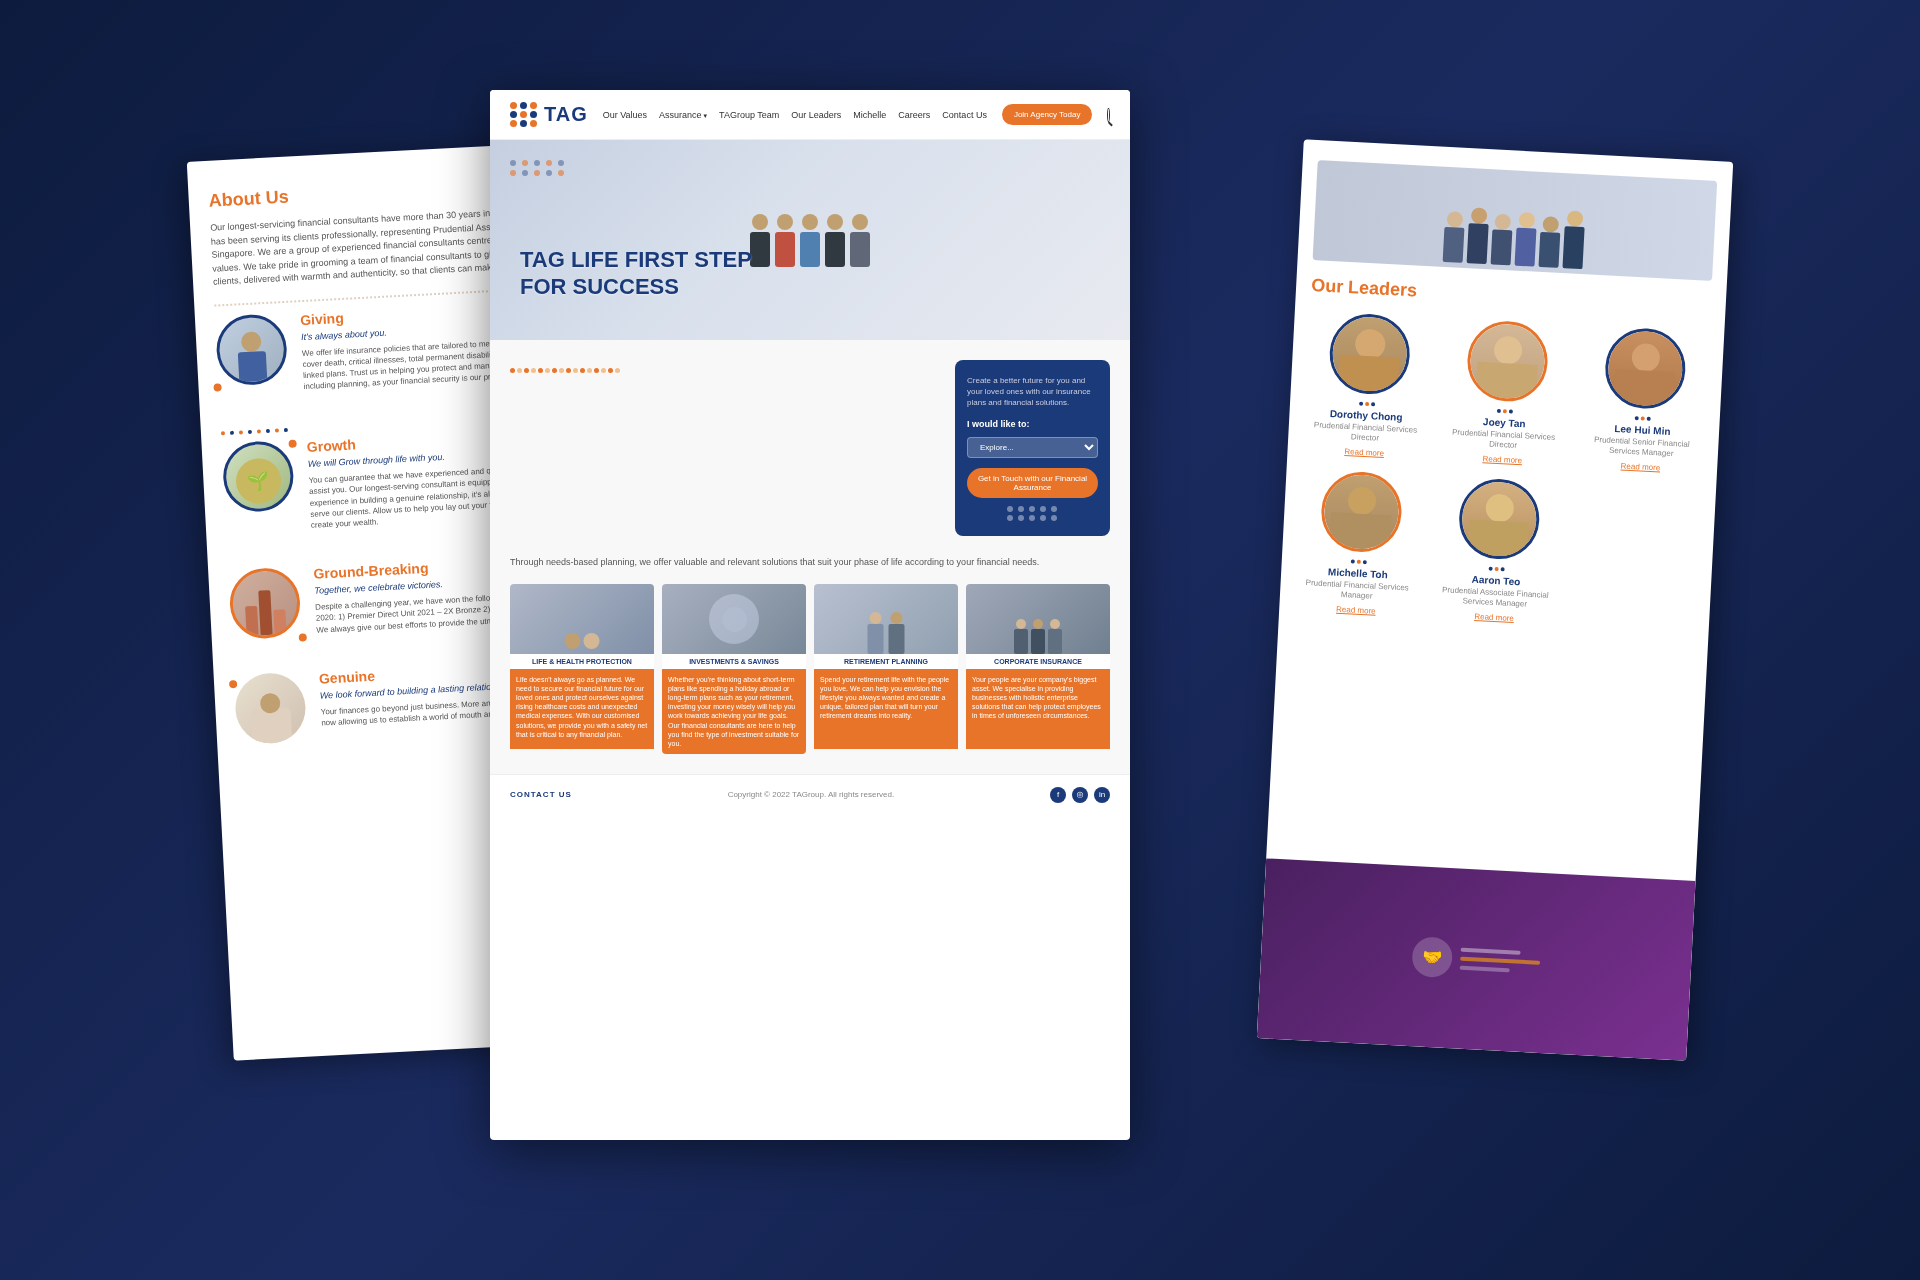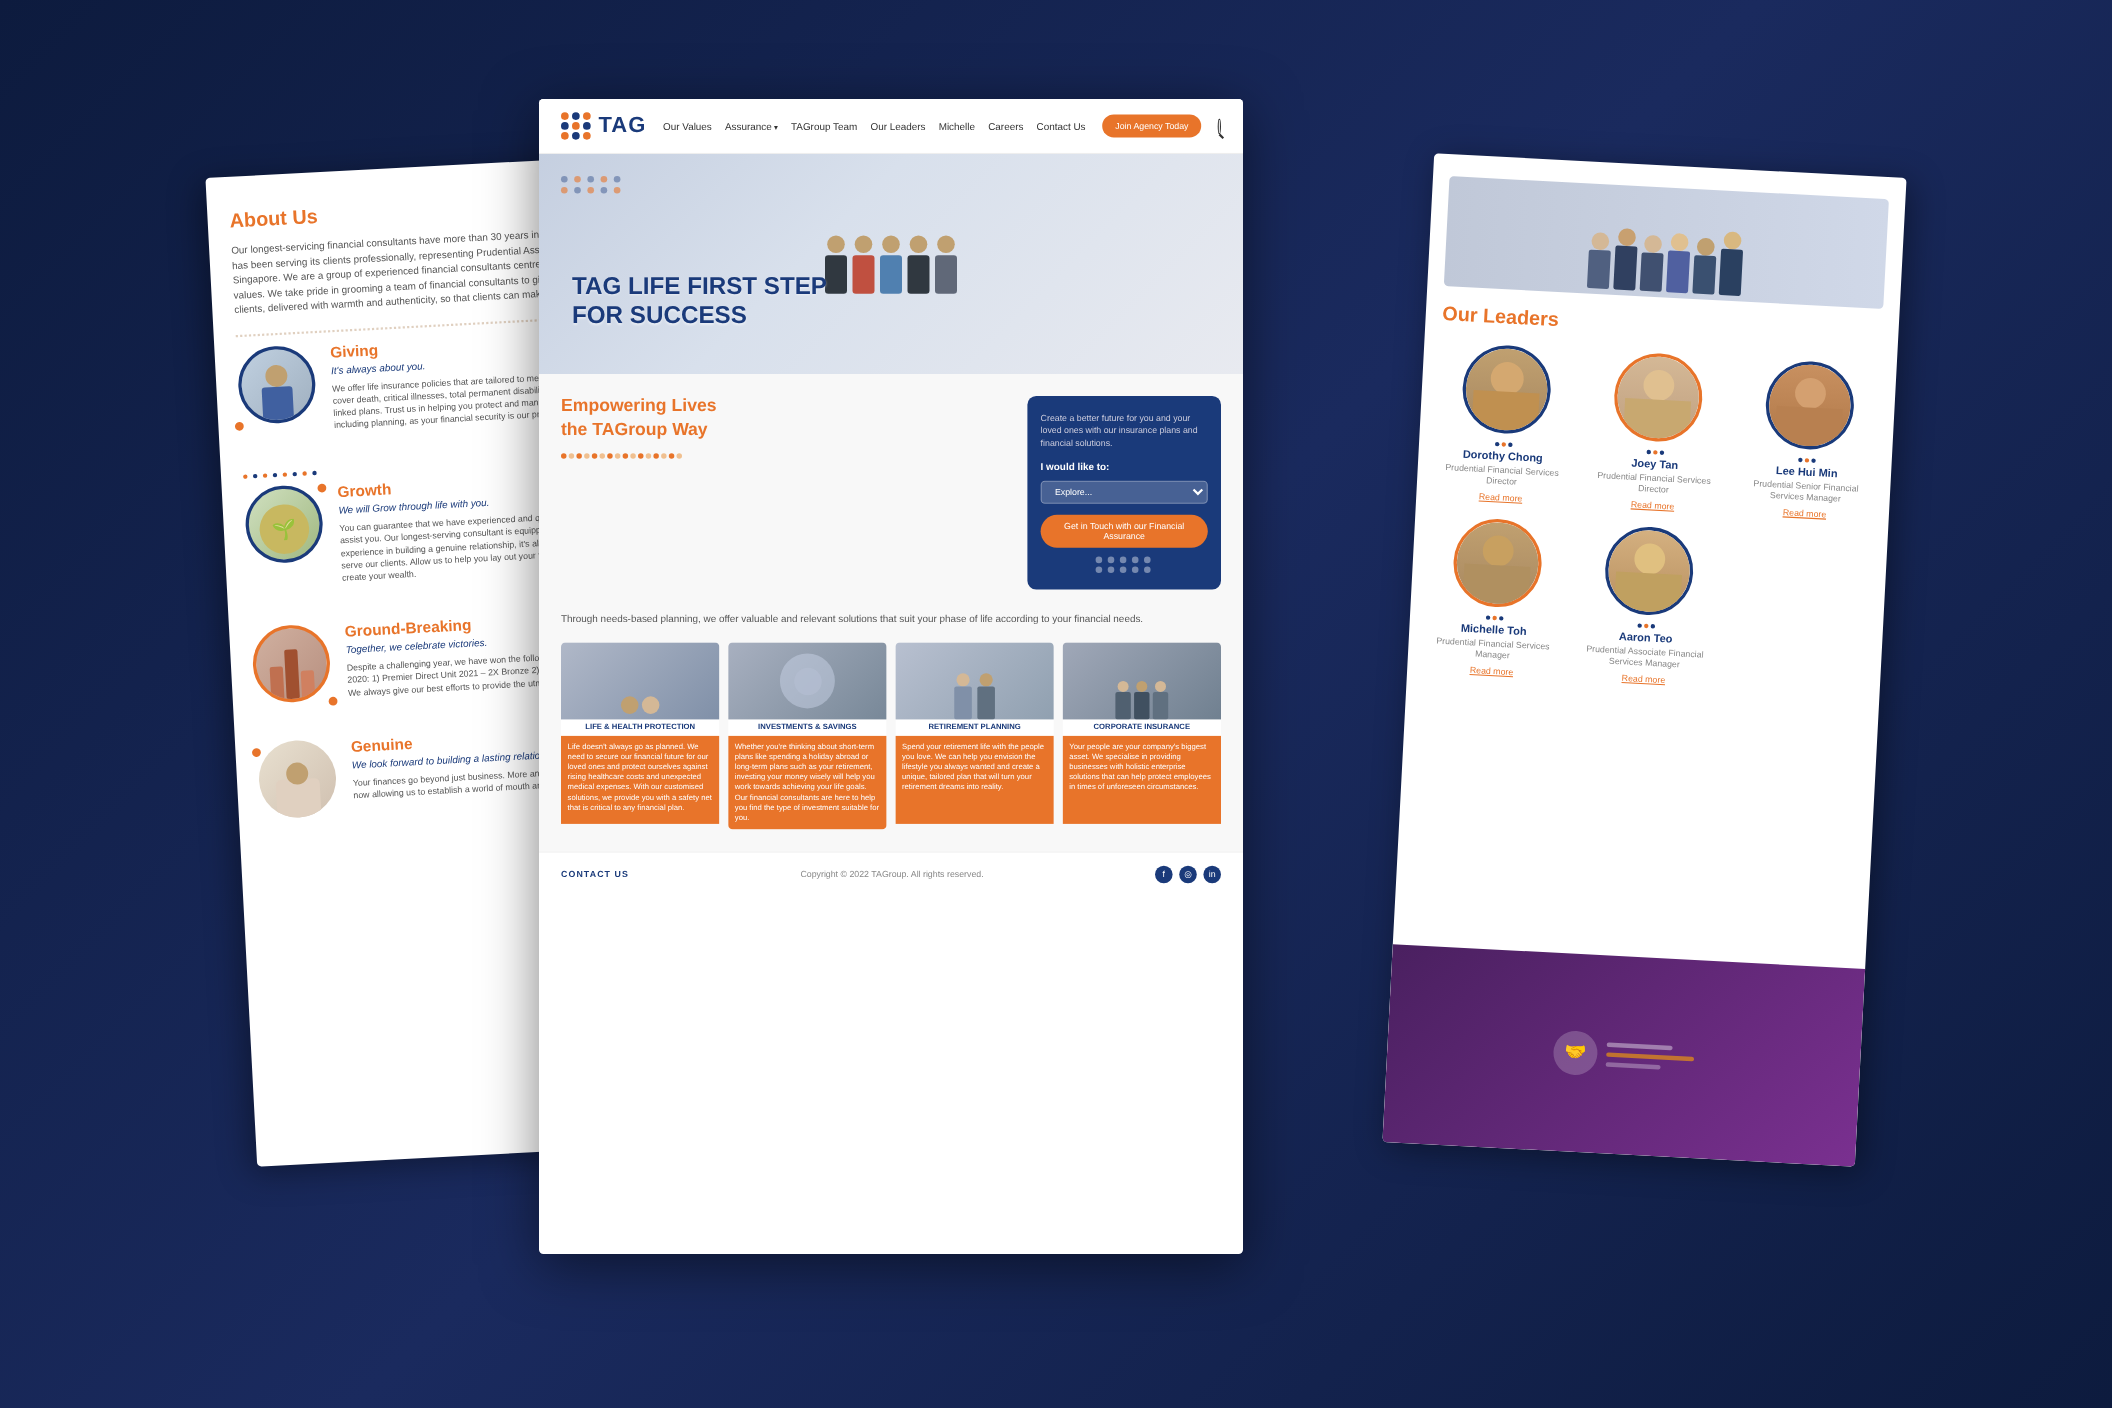--- a/index.html
+++ b/index.html
@@ -297,21 +297,21 @@
     .emp-dots span {
       width: 5px;
       height: 5px;
       border-radius: 50%;
       background: #e8742a;
       display: block;
     }
     .emp-dots span.light { background: #f0c090; }
 
     .card-box {
-      width: 176px;
+      width: 155px;
       background: #1a3a7a;
       border-radius: 8px;
       padding: 15px 12px;
       color: #fff;
       font-size: 8px;
       flex-shrink: 0;
     }
 
     .card-box p {
       font-size: 8px;
@@ -795,24 +795,20 @@
           <span>TAG LIFE FIRST STEP</span><br>
           <span>FOR SUCCESS</span>
         </h1>
       </div>
     </div>
 
     <div class="main-content">
 
       <div class="empowering-section">
         <div class="emp-text">
-          <h2>
-            <span>Empowering Lives</span><br>
-            <span>the TAGroup Way</span>
-          </h2>
 
           <div class="emp-dots">
             <span></span>
               <span class="light"></span>
             <span></span>
               <span class="light"></span>
             <span></span>
               <span class="light"></span>
             <span></span>
               <span class="light"></span>

